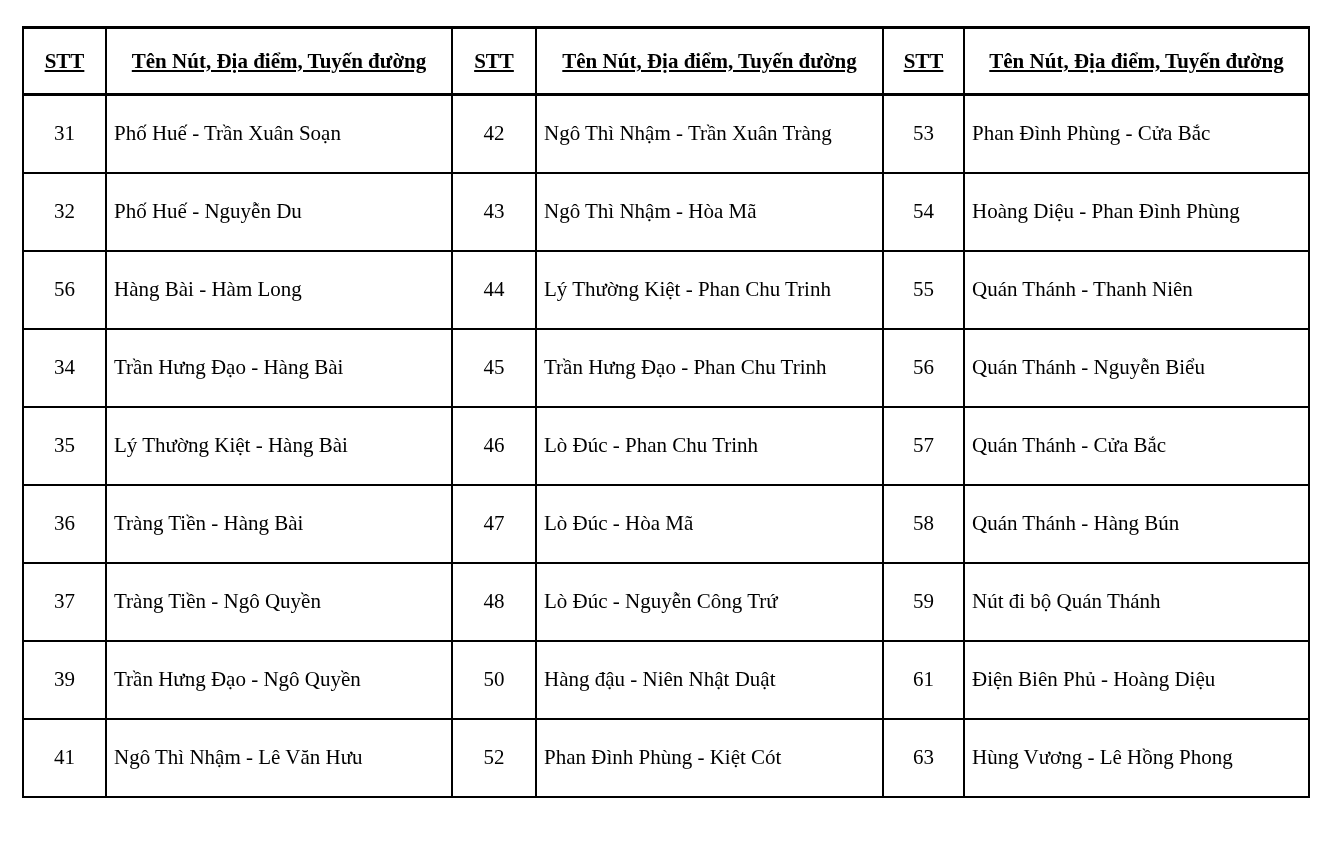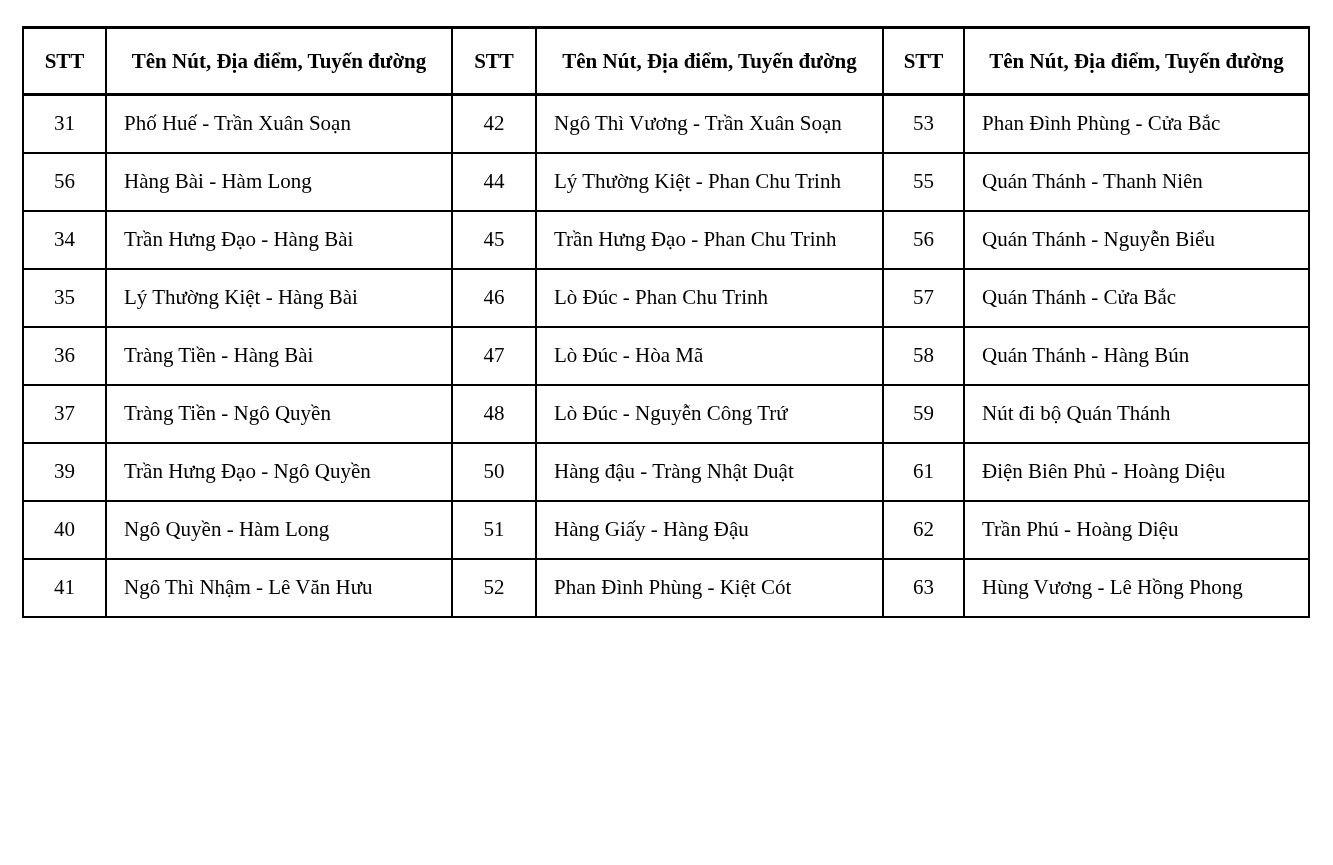--- a/index.html
+++ b/index.html
@@ -28,33 +28,34 @@
     white-space: nowrap;
   }
   .junction-table thead th {
     height: 62px;
     font-size: 21px;
     font-weight: bold;
     text-align: center;
     vertical-align: middle;
     border-top-width: 3px;
     border-bottom-width: 3px;
+    text-decoration: underline;
   }
   .junction-table tbody tr {
-    height: 58px;
+    height: 78px;
   }
   .junction-table td.stt-cell {
     text-align: center;
     vertical-align: middle;
     font-size: 21px;
   }
   .junction-table td.name-cell {
     text-align: left;
     vertical-align: middle;
-    padding-left: 17px;
+    padding-left: 7px;
     padding-right: 2px;
     font-size: 21px;
     border-radius: 27px;
   }
 </style>
 </head>
 <body>
 
 <table class="junction-table">
   <colgroup>
@@ -73,23 +74,31 @@
       <th>Tên Nút, Địa điểm, Tuyến đường</th>
       <th>STT</th>
       <th>Tên Nút, Địa điểm, Tuyến đường</th>
     </tr>
   </thead>
   <tbody id="table-body">
       <tr>
         <td class="stt-cell">31</td>
         <td class="name-cell">Phố Huế - Trần Xuân Soạn</td>
         <td class="stt-cell">42</td>
-        <td class="name-cell">Ngô Thì Vương - Trần Xuân Soạn</td>
+        <td class="name-cell">Ngô Thì Nhậm - Trần Xuân Tràng</td>
         <td class="stt-cell">53</td>
         <td class="name-cell">Phan Đình Phùng - Cửa Bắc</td>
+      </tr>
+      <tr>
+        <td class="stt-cell">32</td>
+        <td class="name-cell">Phố Huế - Nguyễn Du</td>
+        <td class="stt-cell">43</td>
+        <td class="name-cell">Ngô Thì Nhậm - Hòa Mã</td>
+        <td class="stt-cell">54</td>
+        <td class="name-cell">Hoàng Diệu - Phan Đình Phùng</td>
       </tr>
       <tr>
         <td class="stt-cell">56</td>
         <td class="name-cell">Hàng Bài - Hàm Long</td>
         <td class="stt-cell">44</td>
         <td class="name-cell">Lý Thường Kiệt - Phan Chu Trinh</td>
         <td class="stt-cell">55</td>
         <td class="name-cell">Quán Thánh - Thanh Niên</td>
       </tr>
       <tr>
@@ -121,31 +130,23 @@
         <td class="name-cell">Tràng Tiền - Ngô Quyền</td>
         <td class="stt-cell">48</td>
         <td class="name-cell">Lò Đúc - Nguyễn Công Trứ</td>
         <td class="stt-cell">59</td>
         <td class="name-cell">Nút đi bộ Quán Thánh</td>
       </tr>
       <tr>
         <td class="stt-cell">39</td>
         <td class="name-cell">Trần Hưng Đạo - Ngô Quyền</td>
         <td class="stt-cell">50</td>
-        <td class="name-cell">Hàng đậu - Tràng Nhật Duật</td>
+        <td class="name-cell">Hàng đậu - Niên Nhật Duật</td>
         <td class="stt-cell">61</td>
         <td class="name-cell">Điện Biên Phủ - Hoàng Diệu</td>
-      </tr>
-      <tr>
-        <td class="stt-cell">40</td>
-        <td class="name-cell">Ngô Quyền - Hàm Long</td>
-        <td class="stt-cell">51</td>
-        <td class="name-cell">Hàng Giấy - Hàng Đậu</td>
-        <td class="stt-cell">62</td>
-        <td class="name-cell">Trần Phú - Hoàng Diệu</td>
       </tr>
       <tr>
         <td class="stt-cell">41</td>
         <td class="name-cell">Ngô Thì Nhậm - Lê Văn Hưu</td>
         <td class="stt-cell">52</td>
         <td class="name-cell">Phan Đình Phùng - Kiệt Cót</td>
         <td class="stt-cell">63</td>
         <td class="name-cell">Hùng Vương - Lê Hồng Phong</td>
       </tr>
     </tbody>

